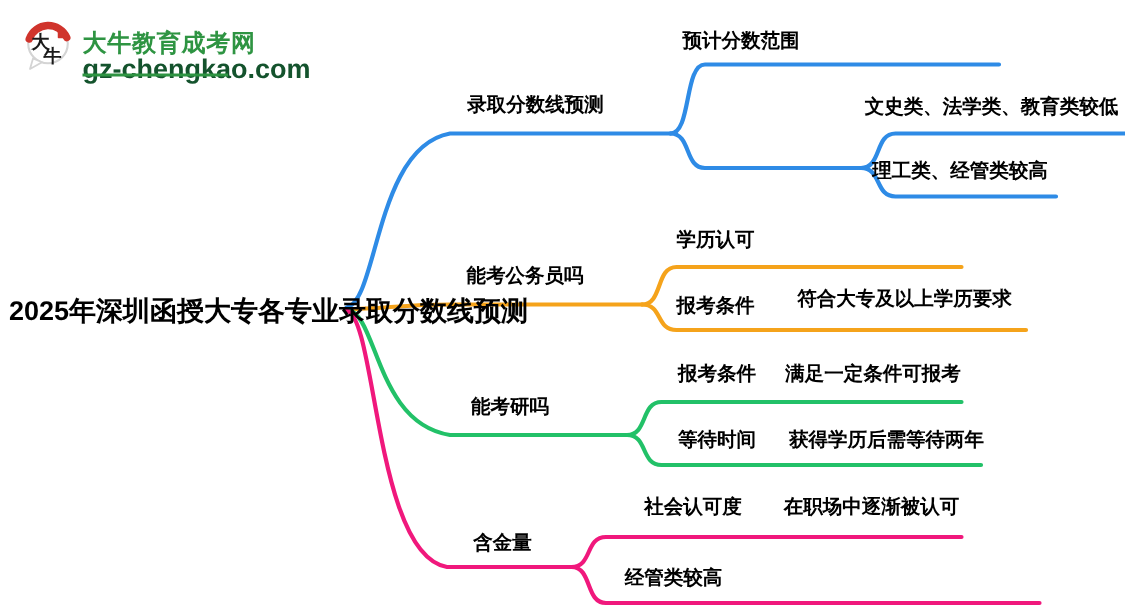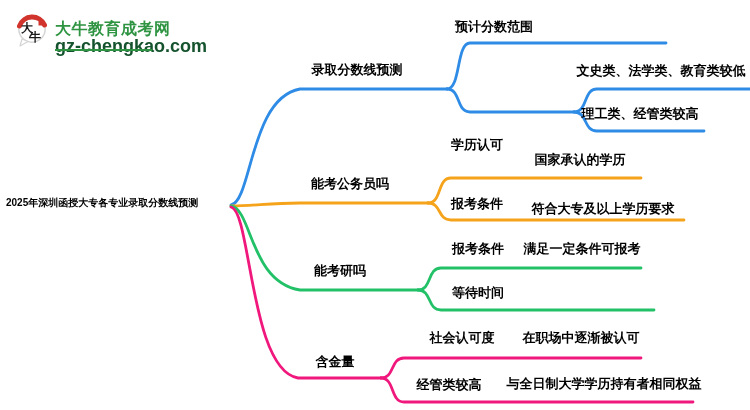--- a/index.html
+++ b/index.html
@@ -1,21 +1,21 @@
 <!DOCTYPE html>
 <html><head>
 <meta charset="utf-8">
 <style>
   html,body{margin:0;padding:0;background:#fff;}
   .stage{position:relative;width:750px;height:410px;background:#fff;overflow:hidden;
          font-family:"Liberation Sans","DejaVu Sans",sans-serif;}
   .lines{position:absolute;left:0;top:0;}
   .node{position:absolute;font-weight:700;font-size:13px;color:#000;white-space:nowrap;
         transform:translateX(-50%);line-height:1.2;}
-  .node.root{font-size:10px;transform:none;}
+  .node.root{font-size:18px;transform:none;}
   .logo{position:absolute;left:16px;top:11px;width:220px;height:46px;}
   .logo-icon{position:absolute;left:0;top:2px;}
   .logo-name{position:absolute;left:39px;top:8px;font-size:16px;font-weight:800;
              color:#2E9442;letter-spacing:.5px;white-space:nowrap;}
   .logo-url{position:absolute;left:39px;top:25px;font-size:18px;font-weight:700;
             color:#14532d;white-space:nowrap;}
   .logo-underline{position:absolute;left:39px;top:38px;width:97px;height:2px;background:#2E9442;}
 </style>
 </head>
 <body>
@@ -66,29 +66,28 @@
   </div>
 
   <div class="node root" style="left:6px;top:197px">2025年深圳函授大专各专业录取分数线预测</div>
 
   <div class="node" style="left:357px;top:62px">录取分数线预测</div>
   <div class="node" style="left:494px;top:19px">预计分数范围</div>
   <div class="node" style="left:661px;top:63px">文史类、法学类、教育类较低</div>
   <div class="node" style="left:640px;top:106px">理工类、经管类较高</div>
 
   <div class="node" style="left:350px;top:176px">能考公务员吗</div>
-  <div class="node" style="left:477px;top:137px">学历认可</div>
-  <div class="node" style="left:580px;top:152px">国家承认的学历</div>
+  <div class="node" style="left:477px;top:152px">学历认可</div>
   <div class="node" style="left:477px;top:196px">报考条件</div>
-  <div class="node" style="left:603px;top:201px">符合大专及以上学历要求</div>
+  <div class="node" style="left:603px;top:191px">符合大专及以上学历要求</div>
 
   <div class="node" style="left:340px;top:263px">能考研吗</div>
   <div class="node" style="left:478px;top:241px">报考条件</div>
   <div class="node" style="left:582px;top:241px">满足一定条件可报考</div>
   <div class="node" style="left:478px;top:285px">等待时间</div>
+  <div class="node" style="left:591px;top:285px">获得学历后需等待两年</div>
 
   <div class="node" style="left:335px;top:354px">含金量</div>
   <div class="node" style="left:462px;top:330px">社会认可度</div>
   <div class="node" style="left:581px;top:330px">在职场中逐渐被认可</div>
   <div class="node" style="left:449px;top:377px">经管类较高</div>
-  <div class="node" style="left:604px;top:376px">与全日制大学学历持有者相同权益</div>
 
 </div>
 
 </body></html>

